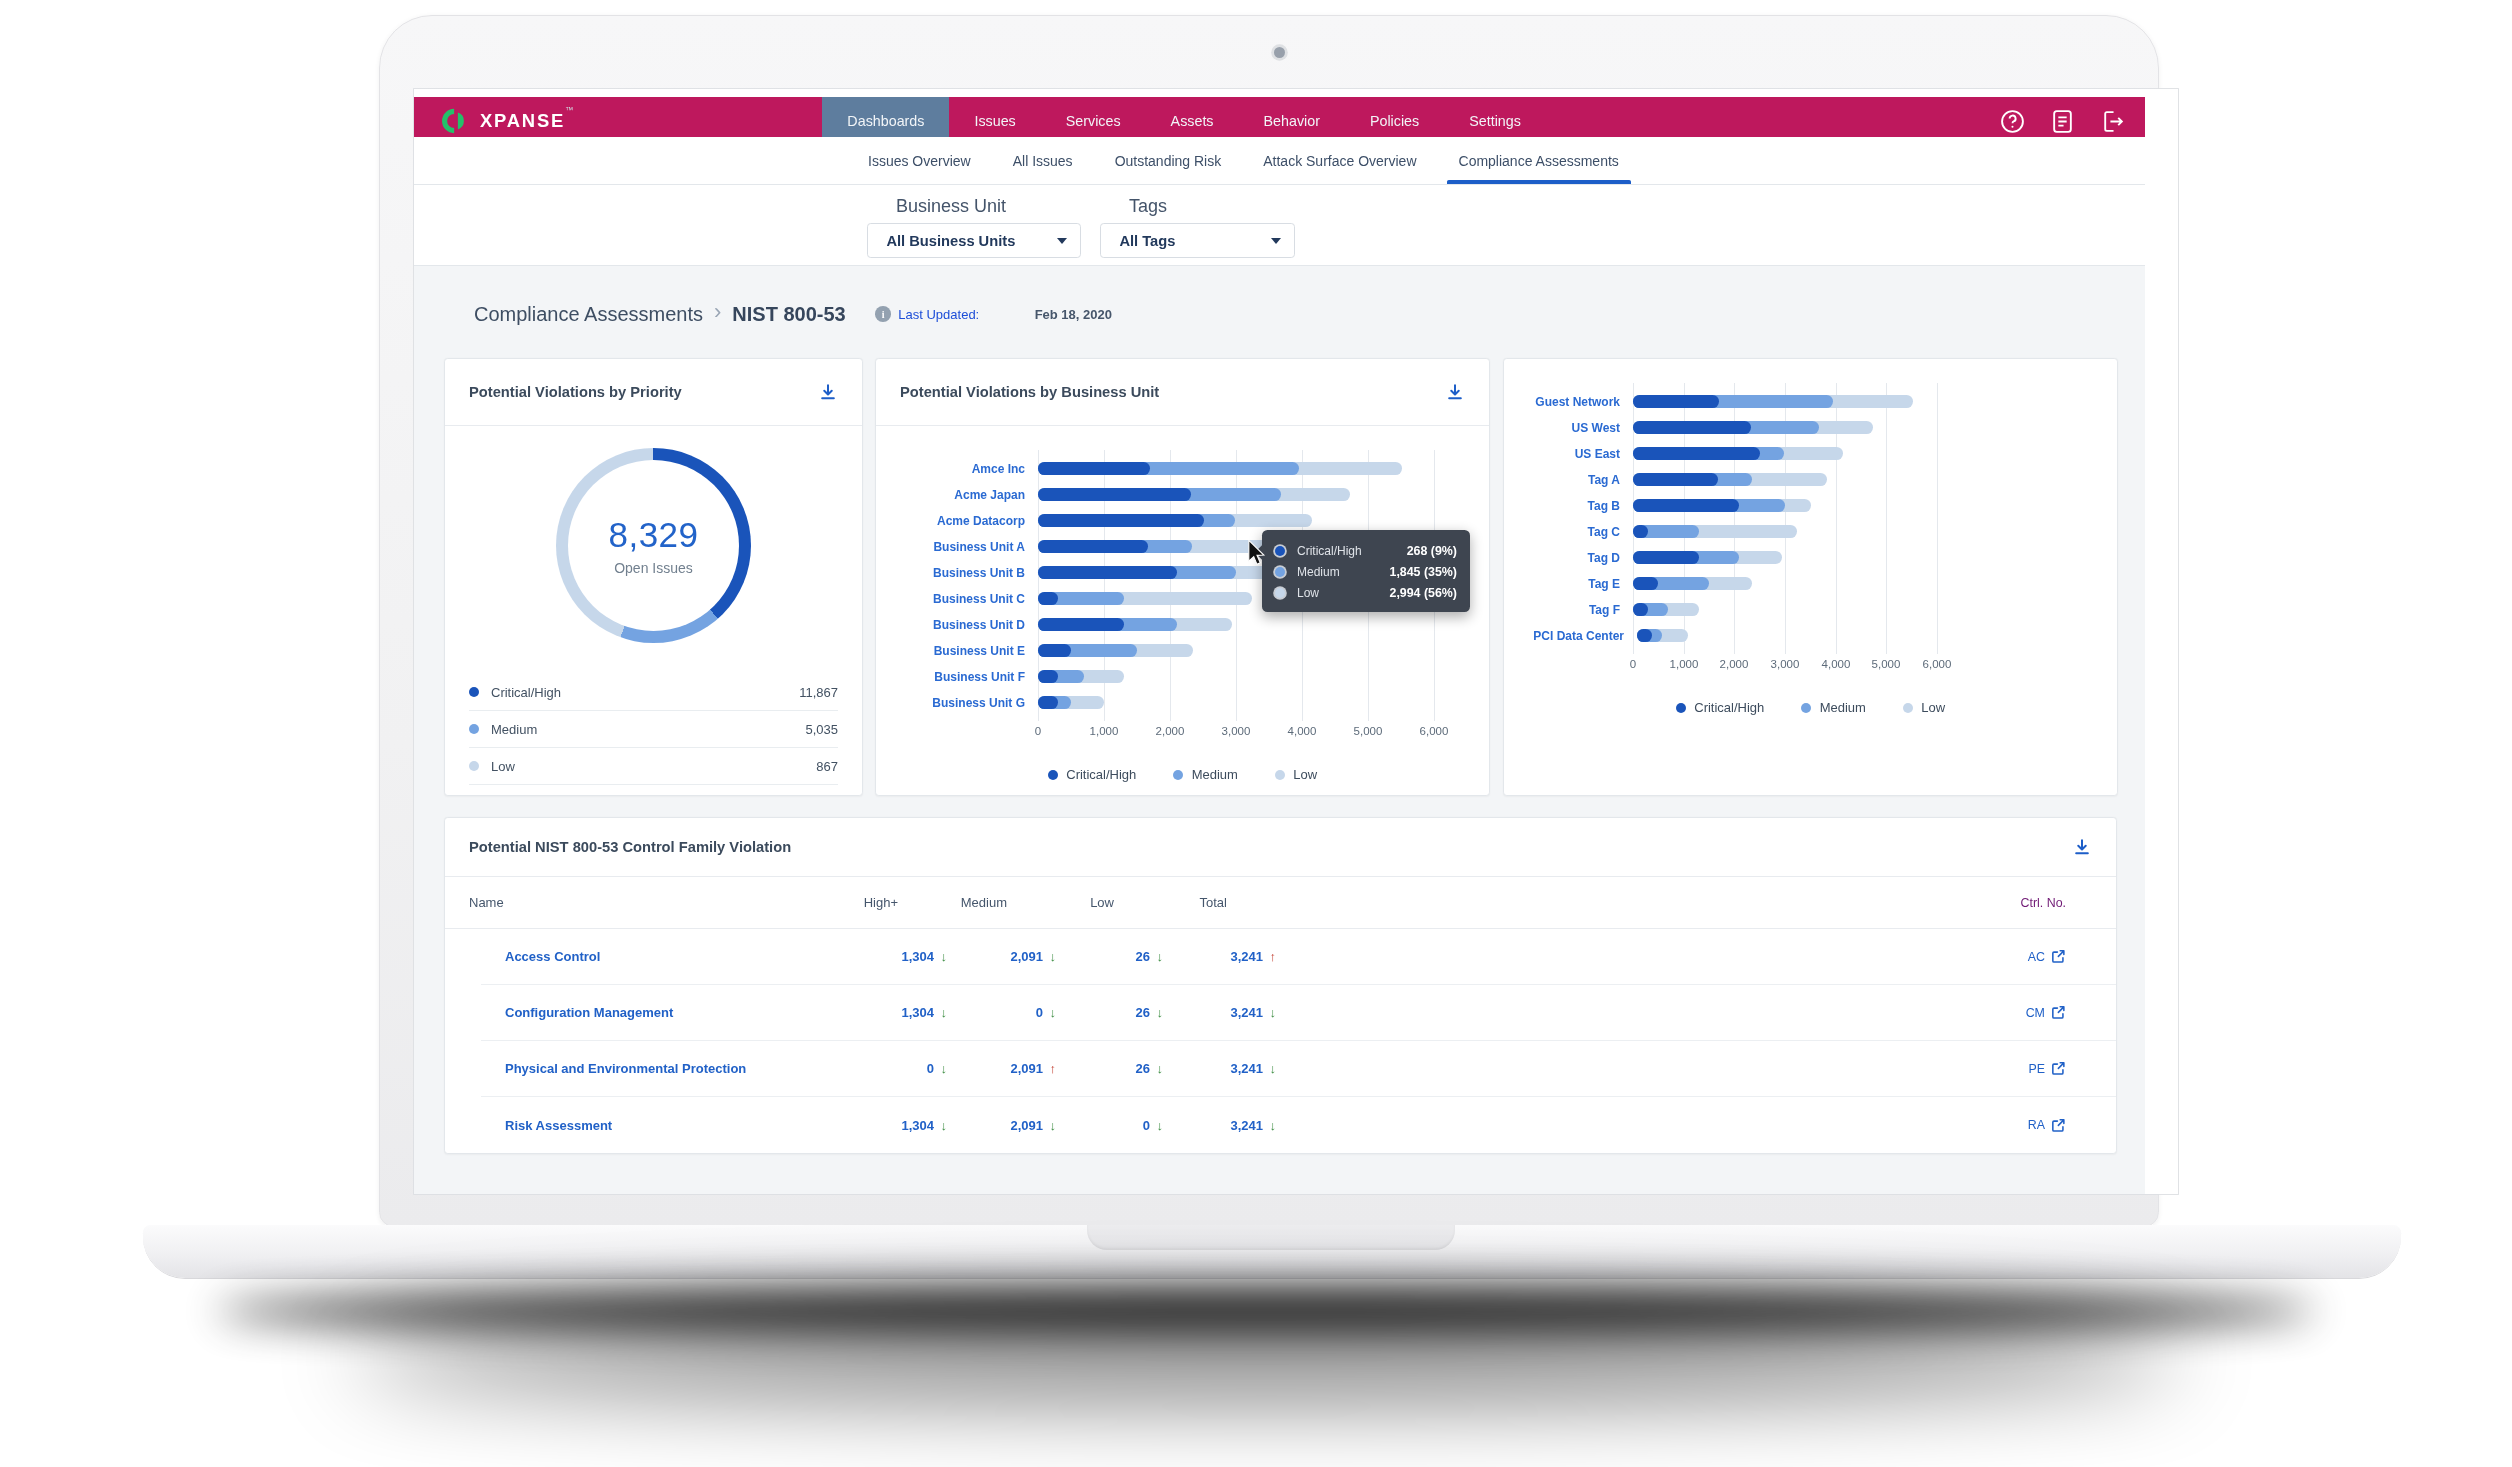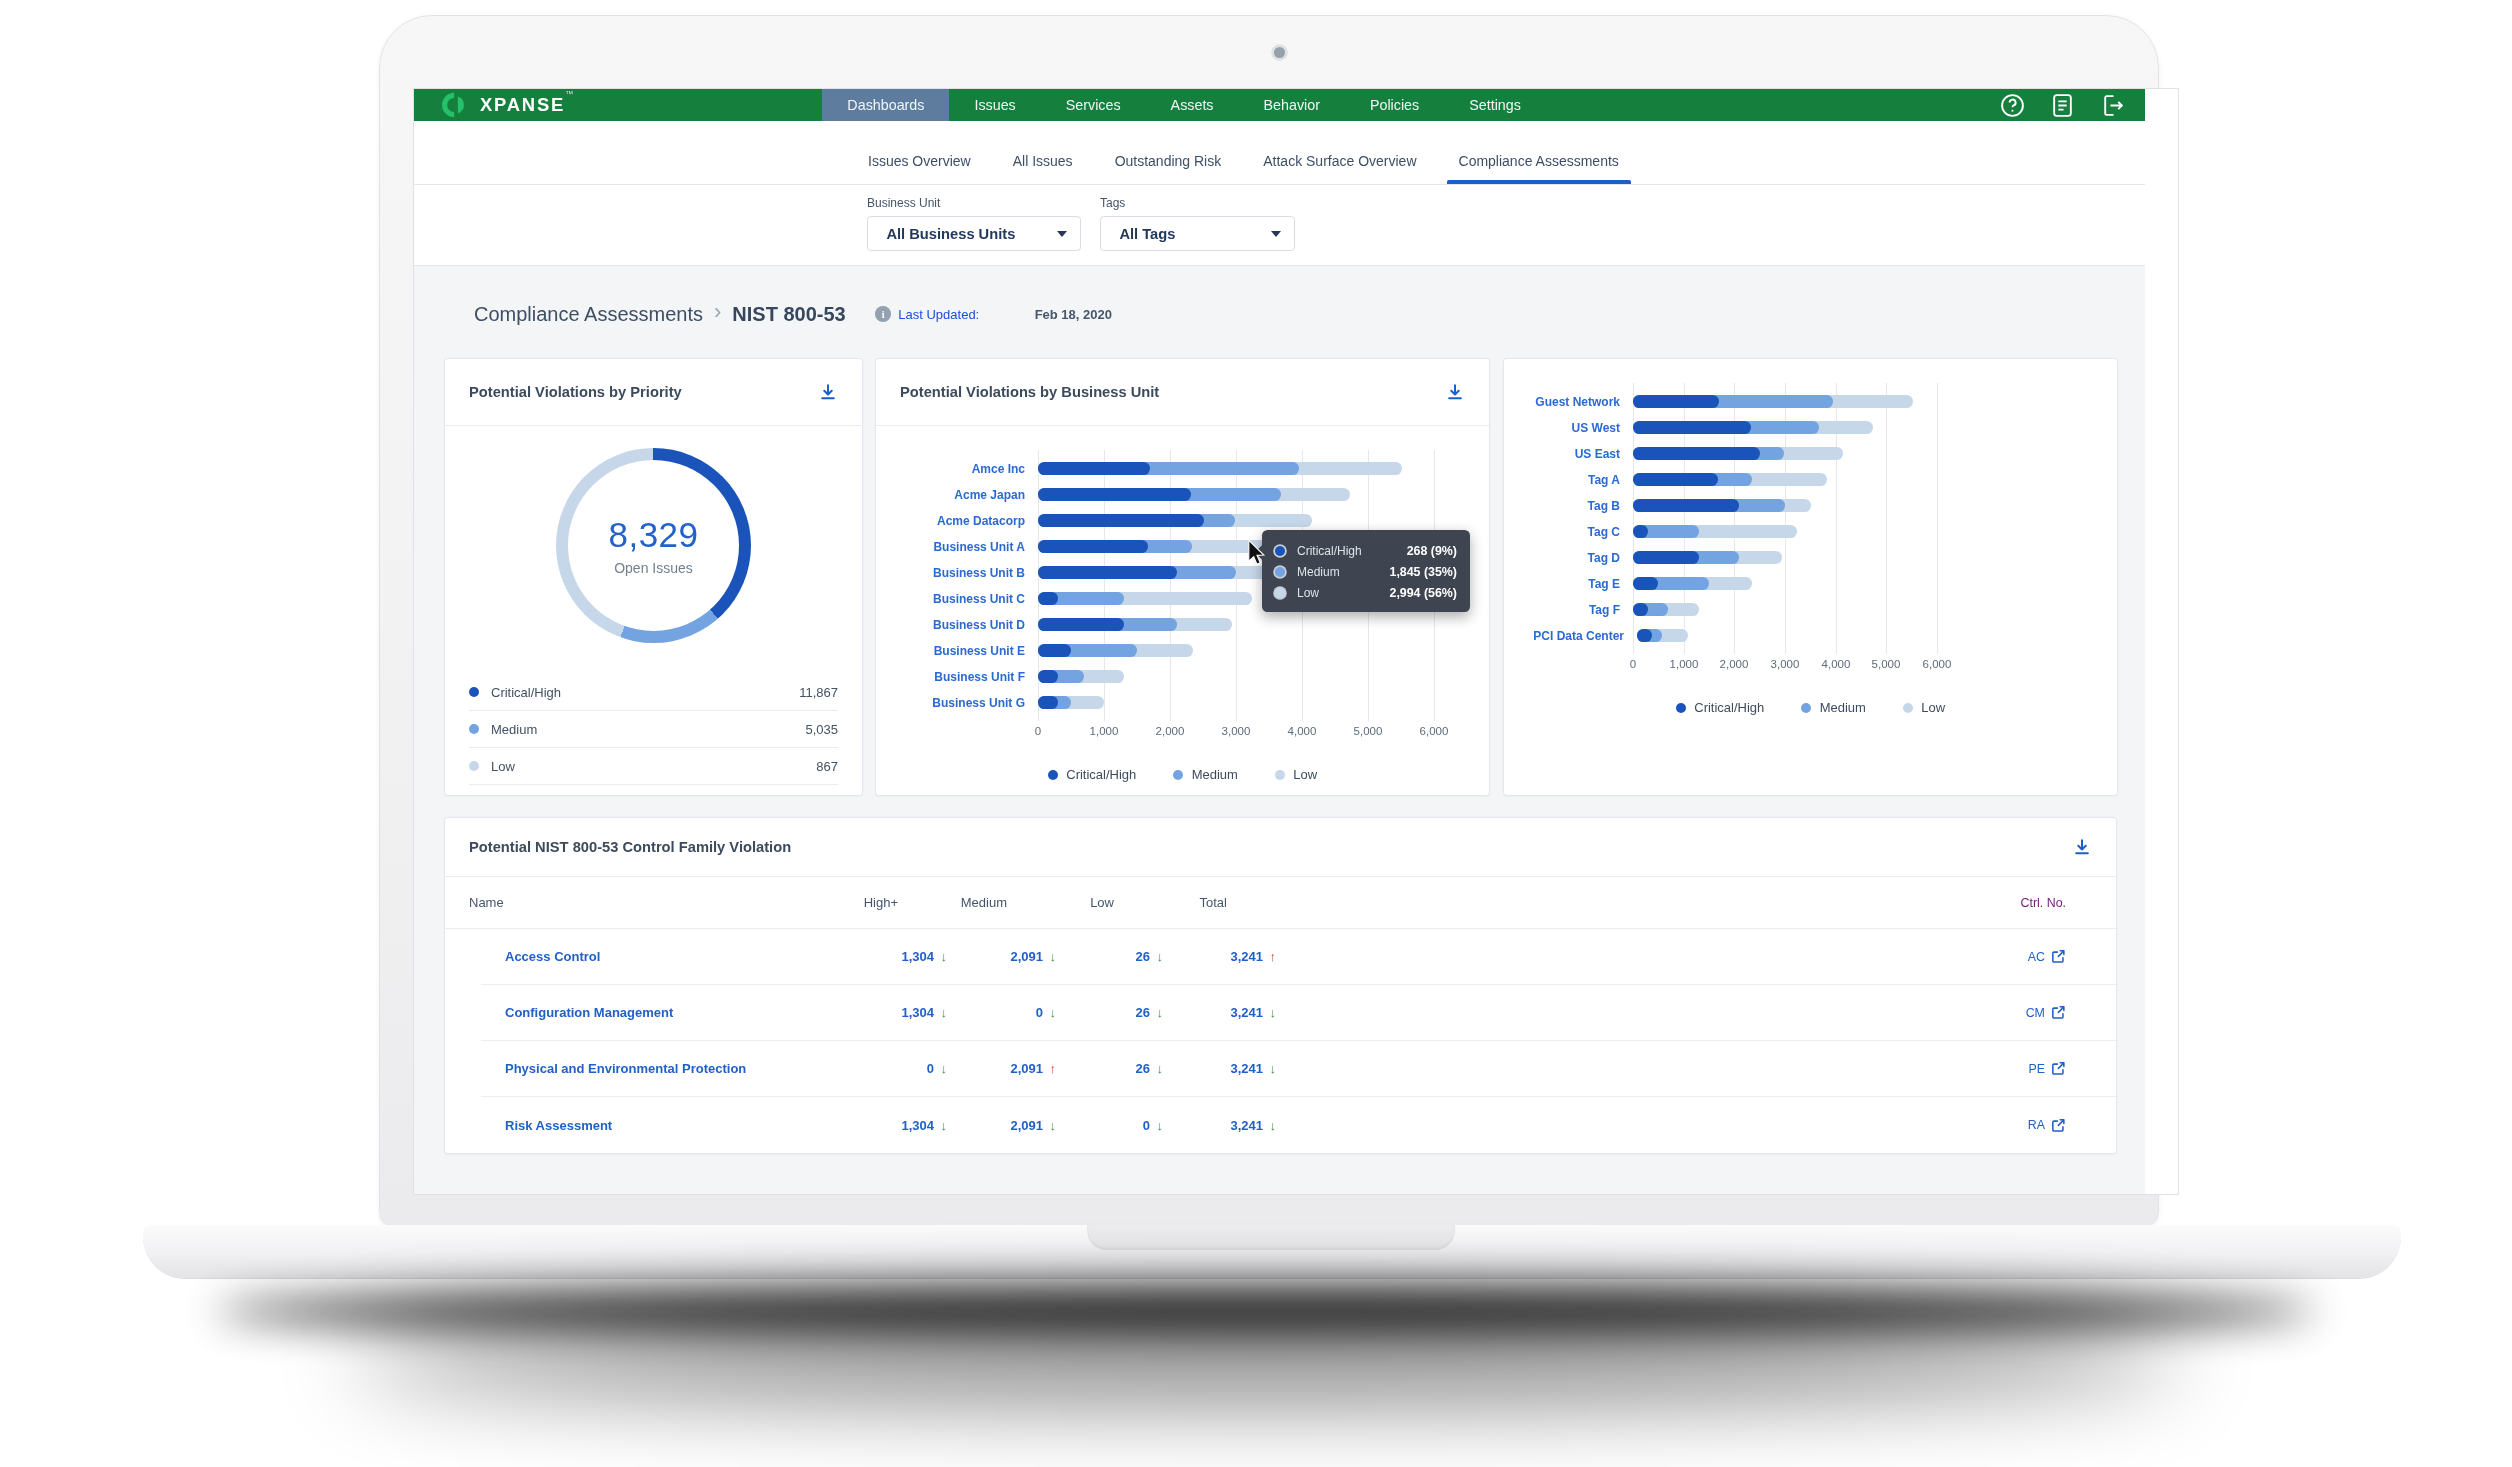--- a/index.html
+++ b/index.html
@@ -23,42 +23,42 @@
     background:linear-gradient(180deg,#ededef,#e6e6e9); border-radius:0 0 20px 20px;
     box-shadow:inset 0 -1.8px 2.8px rgba(0,0,0,0.05); }
   .floor-shadow1 { position:absolute; left:216px; top:1287px; width:2100px; height:48px;
     background:#000; opacity:.82; filter:blur(20px); border-radius:50%; }
   .floor-shadow2 { position:absolute; left:350px; top:1317px; width:1833px; height:83px;
     background:#000; opacity:.5; filter:blur(44px); border-radius:50%; }
 
   
   .app { position:absolute; left:0; top:0; width:1731px; height:1105px; background:#fff; }
 
-  .navbar { position:absolute; left:0; top:0; width:1731px; height:32px; background:#15803d;
+  .navbar { position:absolute; left:0; top:8px; width:1731px; height:48px; background:#be185d;
     display:flex; align-items:stretch; color:#fff; }
   .brand { display:flex; align-items:center; gap:10px; padding:0 0 0 28px; margin-right:249px; }
   .brand-name { font-size:18.4px; font-weight:bold; letter-spacing:1.8px; color:#fff; }
   .brand-tm { font-size:8.3px; vertical-align:top; position:relative; top:-5.5px; color:#cfd6dd; }
   .nav-items { display:flex; align-items:stretch; }
   .nav-item { display:flex; align-items:center; padding:0 25px; font-size:14.3px; color:#f2f5f8; cursor:pointer; }
   .nav-item.active { background:#5e7d9e; }
   .nav-right { margin-left:auto; display:flex; align-items:center; gap:26px; padding-right:20px; }
   .nav-right svg { display:block; }
 
   .tabsbar { position:absolute; left:0; top:48px; width:1731px; height:48px; background:#fff;
     border-bottom:0.9px solid #e3e7eb; display:flex; align-items:stretch; padding-left:433px; }
   .tab { position:relative; display:flex; align-items:center; padding:0 21px; font-size:14px;
     color:#3d4f68; font-weight:500; cursor:pointer; white-space:nowrap; }
   .tab.active::after { content:""; position:absolute; left:9.2px; right:9.2px; bottom:0; height:3.7px;
     background:#1d5ec8; border-radius:1.8px 1.8px 0 0; }
 
   .filters { position:absolute; left:0; top:96px; width:1731px; height:81px; background:#fff;
     border-bottom:0.9px solid #e3e7eb; }
   .filter { position:absolute; top:11px; }
-  .filter-label { font-size:12px; color:#44546a; margin-bottom:6.4px; }
+  .filter-label { font-size:18px; color:#44546a; margin-bottom:6.4px;margin-left:29px; }
   .select { height:35px; border:0.9px solid #d8dde3; border-radius:3.7px; background:#fff;
     display:flex; align-items:center; justify-content:space-between; padding:0 13px 0 18.4px;
     font-size:14.7px; font-weight:bold; color:#22395c; cursor:pointer; }
   .caret { width:0; height:0; border-left:5.5px solid transparent; border-right:5.5px solid transparent;
     border-top:6.4px solid #22395c; margin-left:16.6px; }
 
   .content { position:absolute; left:0; top:177px; width:1731px; height:928px; background:#f3f5f7; }
 
   .page-title-row { position:absolute; left:60px; top:35px; display:flex; align-items:center; }
   .bc-parent, .bc-current { font-size:20px; color:#3e4e63; font-weight:500; }

